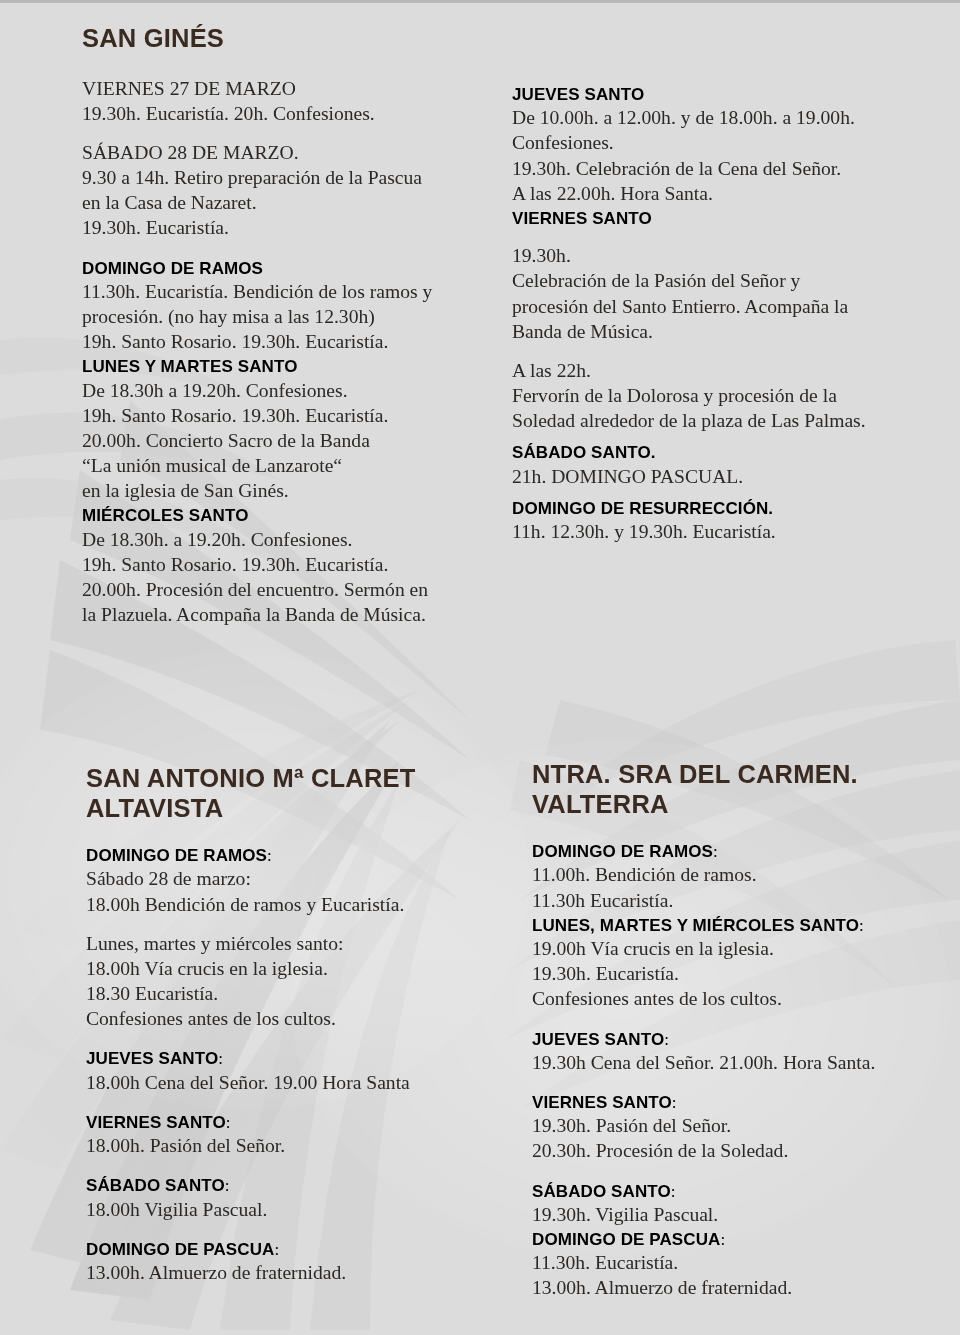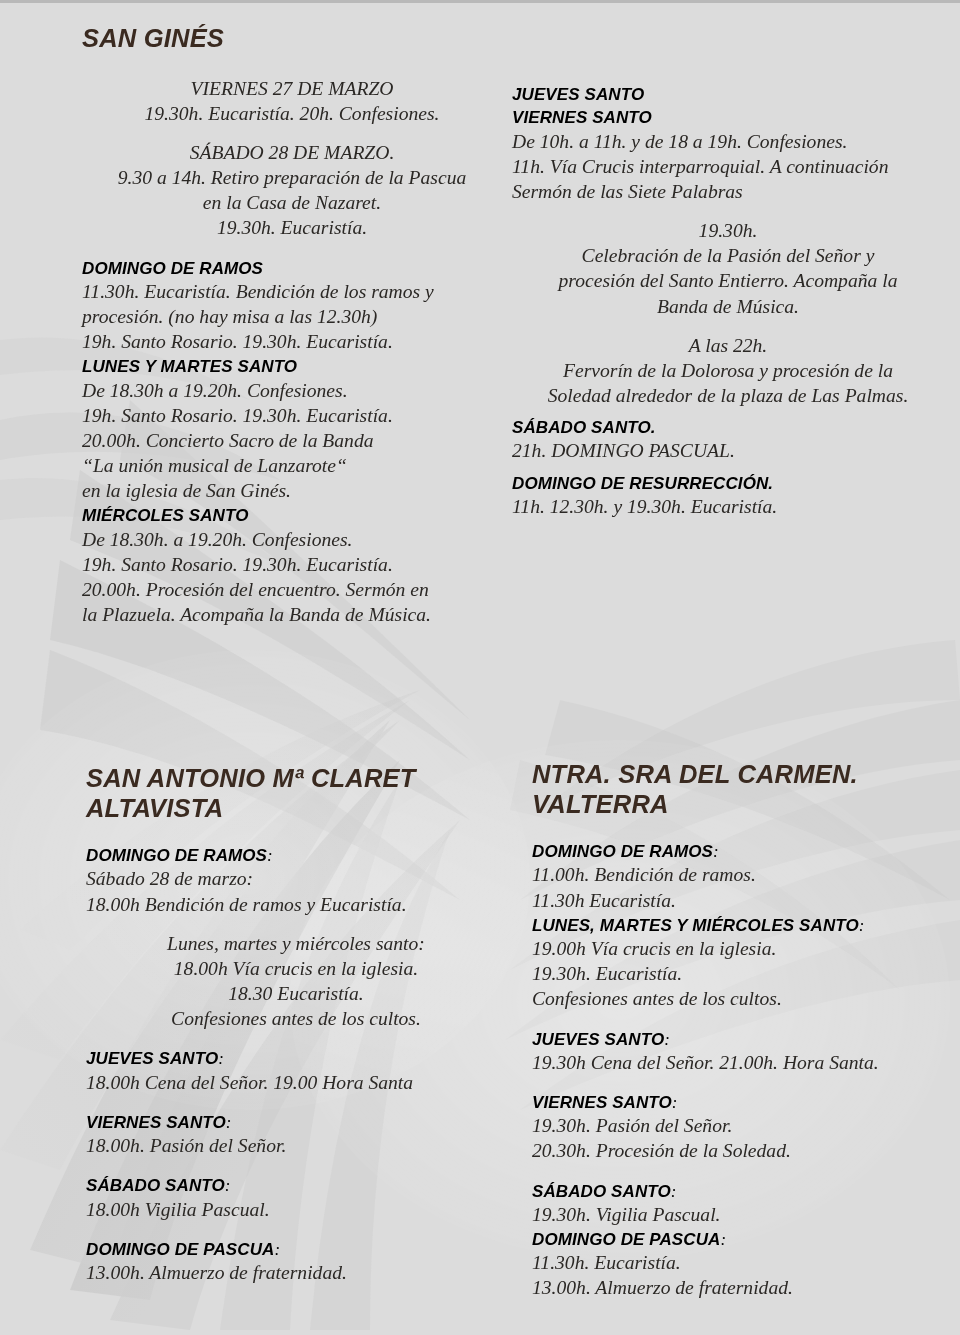--- a/index.html
+++ b/index.html
@@ -34,21 +34,20 @@
     z-index: 2;
   }
 
   
   .page {
     position: relative;
     z-index: 1;
     width: 960px;
     height: 1082px;
     box-sizing: border-box;
-    font-style: italic;
   }
   .block {
     position: absolute;
     box-sizing: border-box;
   }
   #block-sangines-left  { left: 82px;  top: 24px;  width: 420px; }
   #block-sangines-right { left: 512px; top: 84px;  width: 432px; }
   #block-claret         { left: 86px;  top: 764px; width: 420px; }
   #block-carmen         { left: 532px; top: 760px; width: 432px; }
 
@@ -84,21 +83,21 @@
   .lines {
     font-family: "Liberation Serif", serif;
     font-size: 19.6px;
     line-height: 1.285;
     color: #2b2825;
     margin: 0;
     white-space: pre-line;
   }
 
   
-  .sec.plain > .lines { padding-top: 0; text-align: center; }
+  .sec.plain > .lines { padding-top: 0; }
   .sec.gap-top { margin-top: 14px; }
   .sec.gap-top-sm { margin-top: 8px; }
   .sec.tight > .sec-head { padding-top: 2px; }
 </style>
 </head>
 <body>
 
 <svg id="watermark" viewBox="0 0 960 1335" preserveAspectRatio="none" aria-hidden="true">
   <defs>
     <linearGradient id="pgA" x1="0" y1="0" x2="1" y2="1">
@@ -204,26 +203,27 @@
       <p class="lines">De 18.30h. a 19.20h. Confesiones.
 19h. Santo Rosario. 19.30h. Eucaristía.
 20.00h. Procesión del encuentro.  Sermón en
 la Plazuela. Acompaña la Banda de Música.</p>
     </div>
   </div>
 
   <div class="block" id="block-sangines-right">
     <div class="sec">
       <p class="sec-head" style="padding-top:0">JUEVES SANTO</p>
+      <p class="lines">De 10.00h. a 12.00h. y de 18.00h. a 19.00h.
+Confesiones.
+19.30h. Celebración de la Cena del Señor.
+A las 22.00h. Hora Santa.</p>
     </div>
     <div class="sec tight">
       <p class="sec-head">VIERNES SANTO</p>
-      <p class="lines">De 10h. a 11h. y de 18 a 19h. Confesiones.
-11h. Vía Crucis interparroquial. A continuación
-Sermón de las Siete Palabras</p>
     </div>
     <div class="sec plain gap-top">
       <p class="lines">19.30h.
 Celebración de la Pasión del Señor y
 procesión del Santo Entierro. Acompaña la
 Banda de Música.</p>
     </div>
     <div class="sec plain gap-top">
       <p class="lines">A las 22h.
 Fervorín de la Dolorosa y procesión de la

